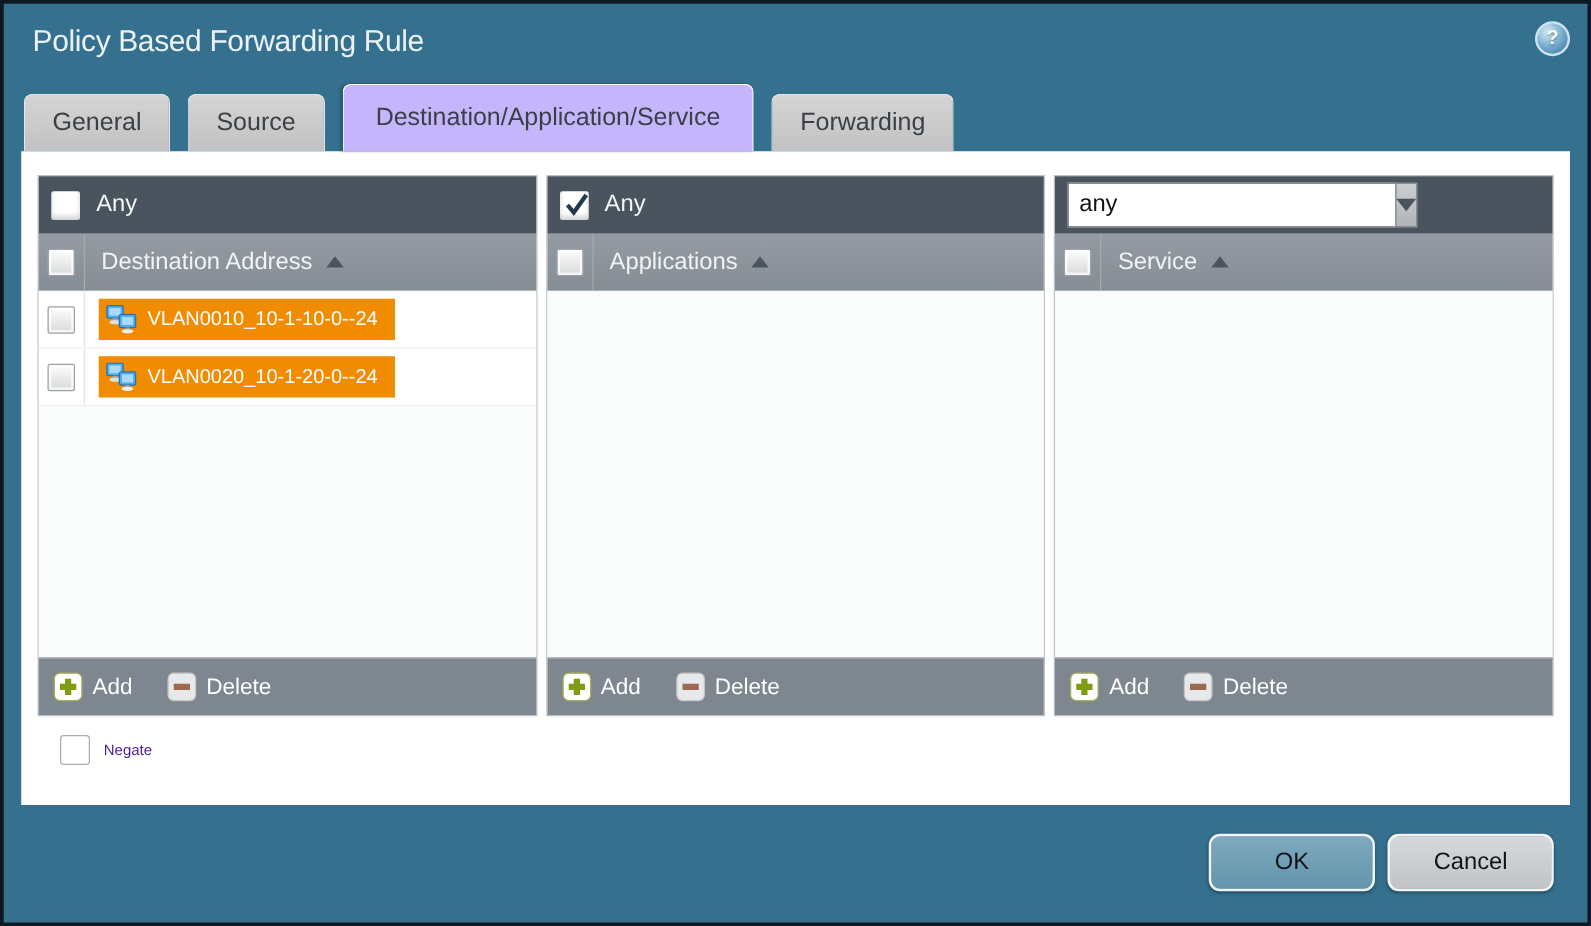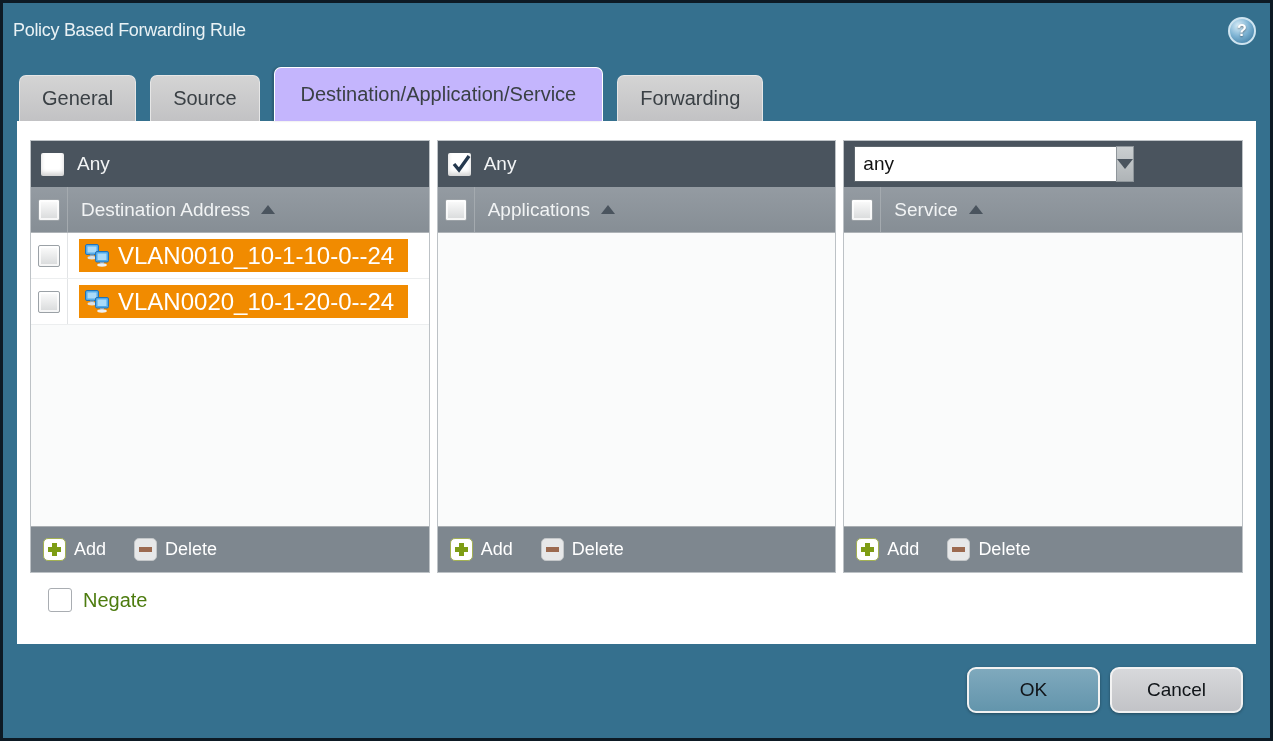--- a/index.html
+++ b/index.html
@@ -4,22 +4,22 @@
 <style>
   * { margin:0; padding:0; box-sizing:border-box; }
   html,body { width:1273px; height:741px; font-family:"Liberation Sans", sans-serif; }
   .dialog {
     position:relative; width:1273px; height:741px;
     background:#35708E; border:3px solid #0D1A24; overflow:hidden;
   }
   
   .titlebar { position:relative; height:64px; }
   .title {
-    position:absolute; left:10px; top:17px;
-    font-size:18px; color:#EAF2F5; letter-spacing:-0.3px;
+    position:absolute; left:23px; top:17px;
+    font-size:24px; color:#EAF2F5; letter-spacing:-0.3px;
   }
   .help {
     position:absolute; right:14px; top:14px; width:28px; height:28px;
     border-radius:50%;
     background:radial-gradient(circle at 35% 28%, #D9EDF8 0%, #7FB4D4 45%, #2E6E96 100%);
     border:2px solid #CFE4F0;
     display:flex; align-items:center; justify-content:center;
     color:#FFFFFF; font-weight:bold; font-size:16px;
     text-shadow:0 1px 2px rgba(0,0,0,.45); cursor:pointer;
   }
@@ -82,21 +82,21 @@
     border-left:7px solid transparent; border-right:7px solid transparent;
     border-bottom:9px solid #4A545E;
   }
   .colhead-label { display:flex; align-items:center; margin-left:13px; color:#F1F3F4; font-size:19px; cursor:pointer; }
   
   .grid-row { height:46px; display:flex; align-items:center; border-bottom:1px solid #ECEEEF; background:#FFFFFF; }
   .rowcell { width:37px; flex:0 0 37px; display:flex; justify-content:center; align-items:center; align-self:stretch; border-right:1px solid #E2E4E6; }
   .chip {
     margin-left:11px; height:33px; display:inline-flex; align-items:center;
     background:#F18B00; padding:0 14px 0 5px; gap:8px;
-    color:#FFFFFF; font-size:24px; white-space:nowrap;
+    color:#FFFFFF; font-size:16px; white-space:nowrap;
   }
   
   .action { display:flex; align-items:center; gap:8px; cursor:pointer; }
   .ico-plus {
     width:23px; height:23px; border-radius:5px; background:#FFFFFF;
     border:1px solid #A3B152; position:relative; display:inline-block;
   }
   .ico-plus::before, .ico-plus::after { content:""; position:absolute; background:#7E9D15; }
   .ico-plus::before { left:4px; top:8px; width:13px; height:5px; }
   .ico-plus::after  { left:8px; top:4px; width:5px; height:13px; }
@@ -118,21 +118,21 @@
     width:38px; height:36px; background:linear-gradient(#CBCFD1,#AFB4B7);
     border:1px solid #8F969B; display:flex; align-items:center; justify-content:center; cursor:pointer;
   }
   .dd-arrow {
     width:0; height:0;
     border-left:8px solid transparent; border-right:8px solid transparent;
     border-top:10px solid #4A545E;
   }
   
   .negate-row { display:flex; align-items:center; margin-top:15px; padding-left:18px; gap:11px; }
-  .negate-label { font-size:20px; color:#4d7c0f; }
+  .negate-label { font-size:12px; color:#4c1d95; }
   
   .btns { position:absolute; right:27px; bottom:25px; display:flex; gap:10px; }
   .btn {
     min-width:133px; height:46px; border-radius:9px; border:2px solid #F2F2F2;
     font-size:19px; color:#101418; font-family:"Liberation Sans", sans-serif;
     cursor:pointer; box-shadow:0 1px 3px rgba(0,0,0,.35);
   }
   .btn-ok { background:linear-gradient(#7FA9BD,#6395AC); }
   .btn-cancel { background:linear-gradient(#D7D8DB,#C2C3C7); }
 </style>

